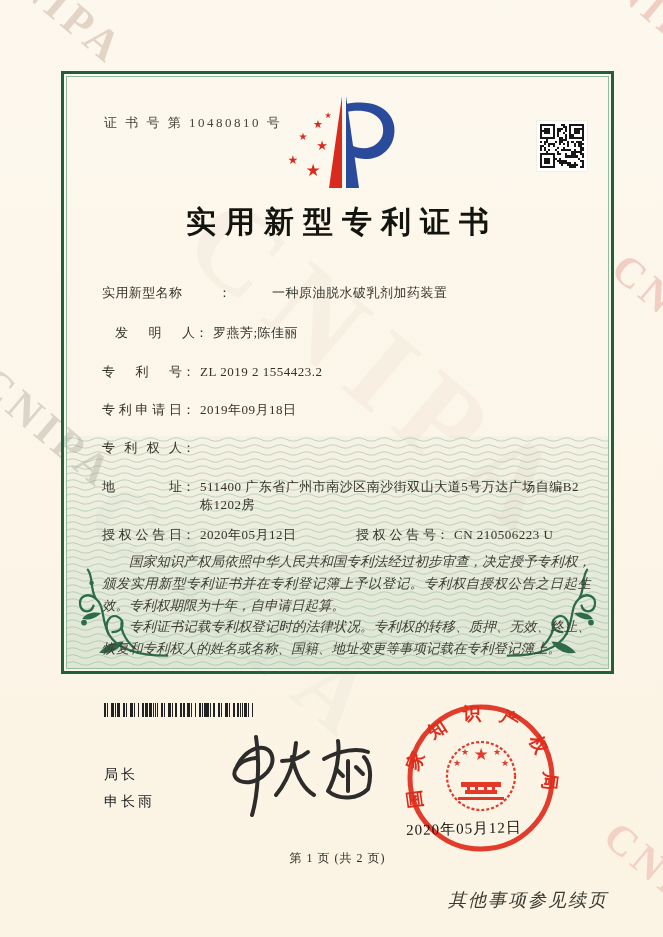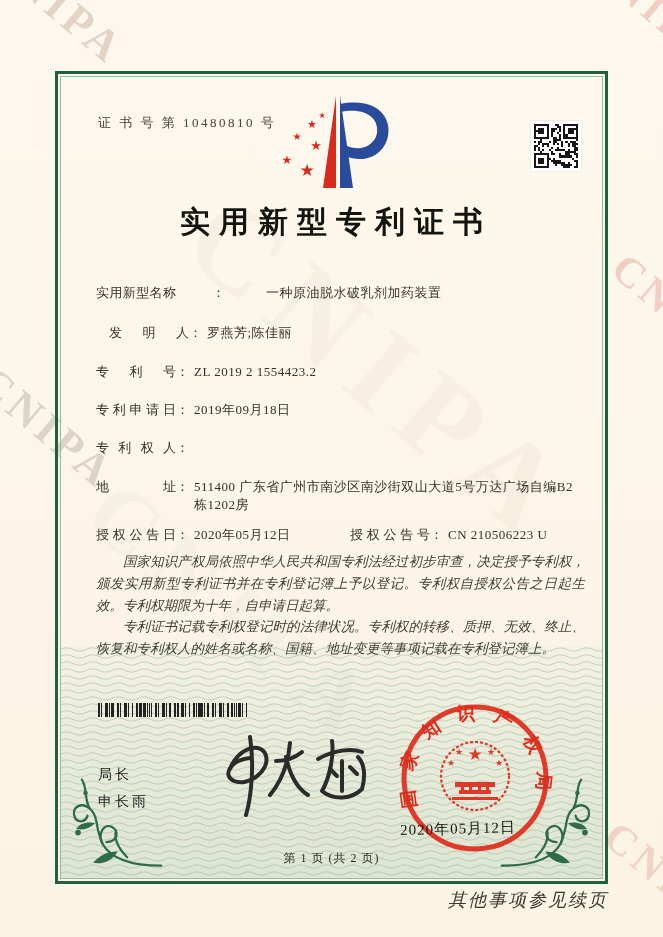--- a/index.html
+++ b/index.html
@@ -10,21 +10,21 @@
   .wm{position:absolute;font-family:"Liberation Serif",serif;font-weight:700;
       transform:rotate(40deg);letter-spacing:5px;pointer-events:none;user-select:none;}
   .wm1{left:-24px;top:-22px;font-size:44px;color:rgba(190,163,143,.42);}
   .wm2{left:578px;top:-16px;font-size:40px;color:rgba(225,160,148,.48);}
   .wm3{left:-34px;top:402px;font-size:44px;color:rgba(172,163,150,.40);}
   .wm4{left:600px;top:288px;font-size:42px;color:rgba(228,160,150,.46);}
   .wm5{left:592px;top:856px;font-size:42px;color:rgba(228,160,150,.40);}
   .wm6{left:150px;top:300px;font-size:120px;color:rgba(208,180,155,.10);letter-spacing:18px;}
   .wm7{left:60px;top:560px;font-size:90px;color:rgba(190,200,185,.10);letter-spacing:14px;}
   
-  .frame{position:absolute;left:55px;top:71px;width:553px;height:813px;
+  .frame{position:absolute;left:61px;top:71px;width:553px;height:603px;
          border:3px solid #20603e;box-sizing:border-box;}
   .frame-inner{position:absolute;inset:2px;border:1px solid #93baa0;pointer-events:none;}
   
   .band{position:absolute;left:2px;right:2px;bottom:2px;height:233px;
         background:linear-gradient(180deg,rgba(172,206,182,.08) 0%,rgba(160,199,172,.26) 70%,rgba(160,199,172,.32) 100%);}
   .band svg{position:absolute;inset:0;width:100%;height:100%;}
   .corner{position:absolute;width:104px;height:104px;bottom:3px;}
   .corner-l{left:3px;}
   .corner-r{right:3px;transform:scaleX(-1);}
   

